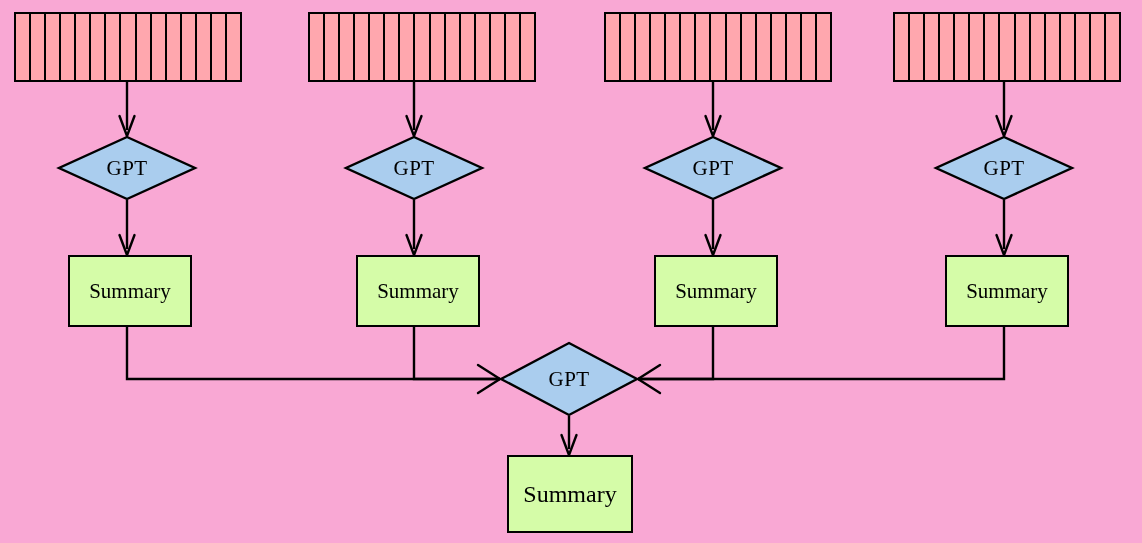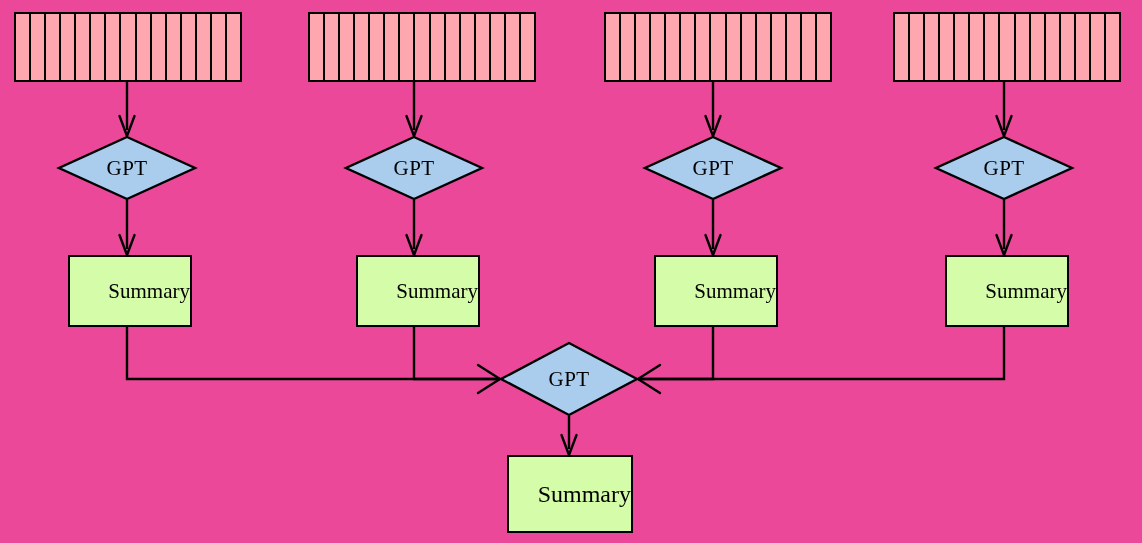--- a/index.html
+++ b/index.html
@@ -64,32 +64,32 @@
     color: #000000;
     letter-spacing: 0.4px;
     pointer-events: none;
   }
   
   .summary-box {
     border: 2px solid #000000;
     background: var(--green, #d5fca8);
     display: flex;
     align-items: center;
-    justify-content: flex-end;
+    justify-content: center;
     font-size: 21px;
     color: #000000;
   }
   .summary-box.final {
     font-size: 24px;
   }
 </style>
 </head>
 <body>
 
-<div id="diagram-root" style="--pink: #ffa7ae; --green: #d5fca8; background: #ec4899;">
+<div id="diagram-root" style="--pink: #ffa7ae; --green: #d5fca8; background: #f9a8d4;">
 
   <svg id="edges-layer" viewBox="0 0 1142 543" width="1142" height="543">
 
     <g>
       <line x1="127" y1="82" x2="127" y2="130" stroke="#000000" stroke-width="2.4"></line>
       <path d="M 119.5 116 L 127 136 L 134.5 116" fill="none" stroke="#000000" stroke-width="2.4" stroke-linecap="round" stroke-linejoin="round"></path>
     </g>
     <g>
       <line x1="414" y1="82" x2="414" y2="130" stroke="#000000" stroke-width="2.4"></line>
       <path d="M 406.5 116 L 414 136 L 421.5 116" fill="none" stroke="#000000" stroke-width="2.4" stroke-linecap="round" stroke-linejoin="round"></path>

